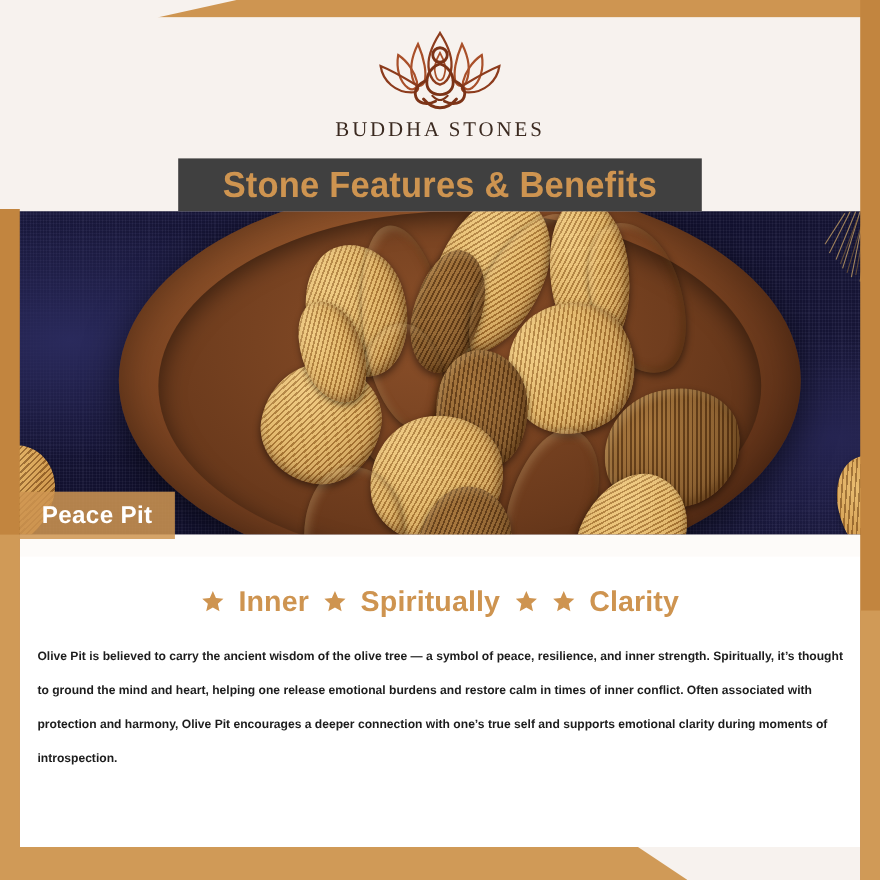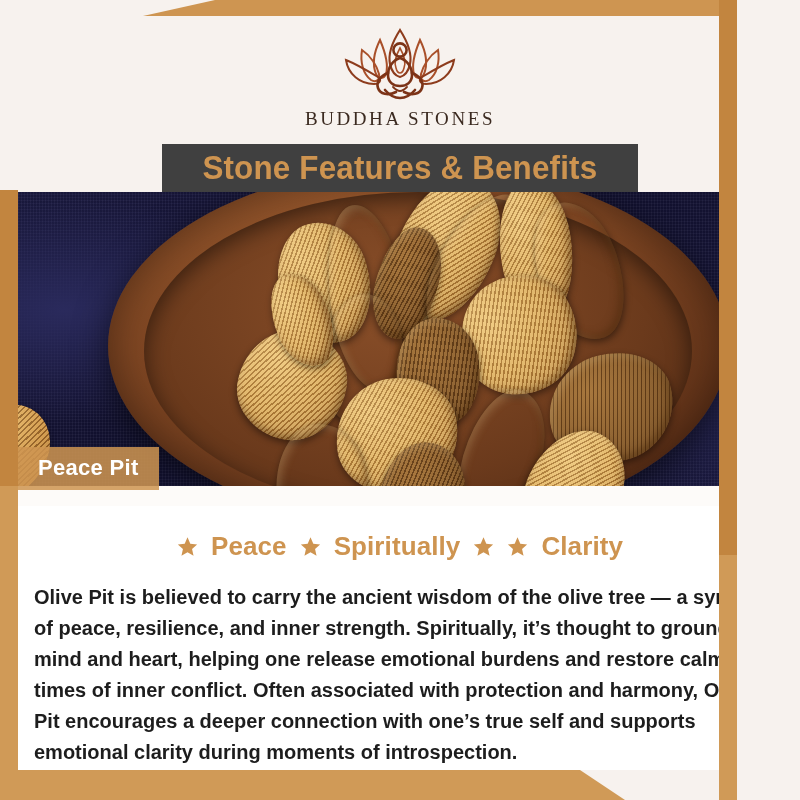--- a/index.html
+++ b/index.html
@@ -8,21 +8,21 @@
   html, body {
     width: 800px;
     height: 800px;
     overflow: hidden;
     background: #f7f2ee;
     font-family: "Liberation Sans", sans-serif;
   }
 
   #infographic {
     position: relative;
-    width: 737px;
+    width: 800px;
     height: 800px;
     background: #f7f2ee;
     overflow: hidden;
   }
 
   
   .frame-top {
     position: absolute;
     top: 0; left: 143px; right: 0;
     height: 16px;
@@ -244,21 +244,21 @@
     color: #ce9450;
     letter-spacing: .1px;
     white-space: nowrap;
   }
 
   .paragraph {
     position: absolute;
     top: 96px; left: 16px;
     width: 736px;
     font-family: "Liberation Sans Narrow", "Liberation Sans", sans-serif;
-    font-size: 20px;
+    font-size: 11px;
     font-weight: bold;
     line-height: 31px;
     color: #1d1d1d;
     text-align: left;
     z-index: 2;
   }
 </style>
 </head>
 <body>
 
@@ -357,21 +357,21 @@
     <span class="stone-chip-label">Peace Pit</span>
   </div>
 
   <div class="panel">
     <div class="panel-sheet"></div>
 
     <div class="keywords">
       <svg class="kw-star" viewBox="0 0 24 24">
           <polygon points="12,1.5 15.2,8.8 23,9.6 17.2,14.8 18.9,22.5 12,18.5 5.1,22.5 6.8,14.8 1,9.6 8.8,8.8" fill="#ce9450"></polygon>
         </svg>
-      <span class="kw-label">Peace</span>
+      <span class="kw-label">Inner</span>
 
       <svg class="kw-star" viewBox="0 0 24 24">
           <polygon points="12,1.5 15.2,8.8 23,9.6 17.2,14.8 18.9,22.5 12,18.5 5.1,22.5 6.8,14.8 1,9.6 8.8,8.8" fill="#ce9450"></polygon>
         </svg>
       <span class="kw-label">Spiritually</span>
 
       <svg class="kw-star" viewBox="0 0 24 24">
           <polygon points="12,1.5 15.2,8.8 23,9.6 17.2,14.8 18.9,22.5 12,18.5 5.1,22.5 6.8,14.8 1,9.6 8.8,8.8" fill="#ce9450"></polygon>
         </svg>
 

